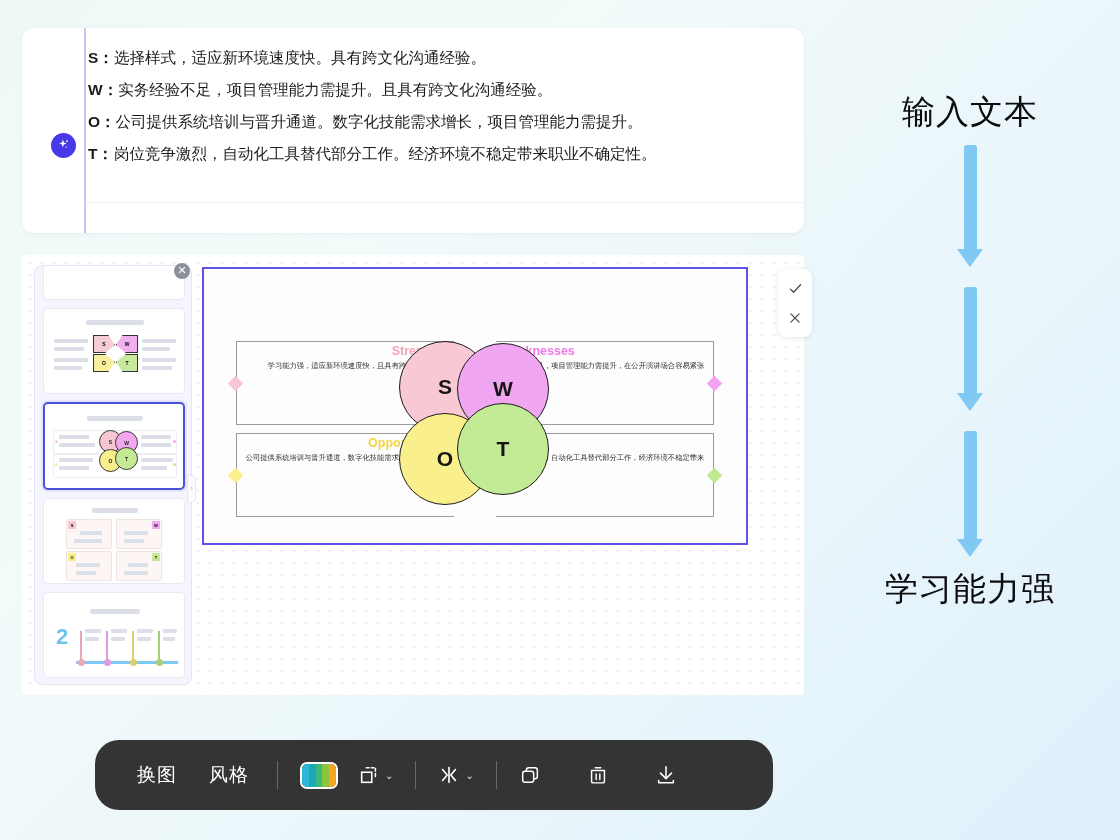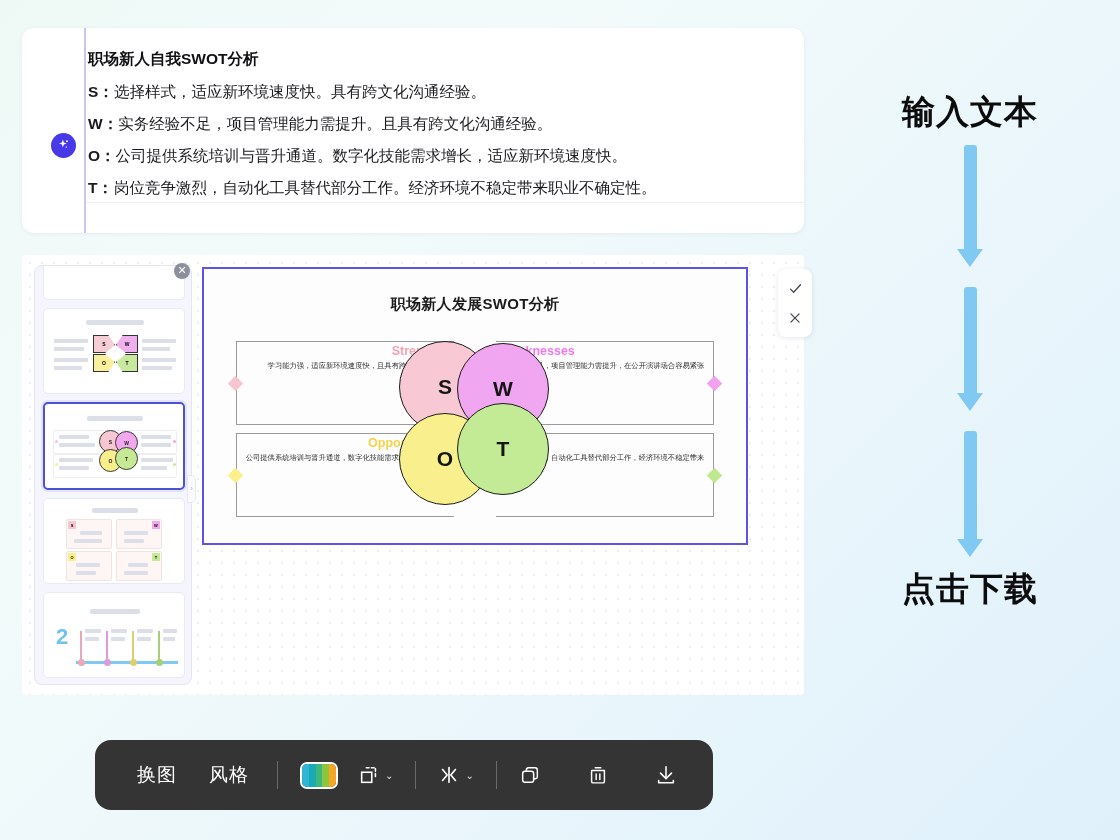--- a/index.html
+++ b/index.html
@@ -243,23 +243,23 @@
     width: 24px; height: 24px;
     display: flex; align-items: center; justify-content: center;
     color: #4a4a52;
     font-size: 14px;
   }
 
   
   #toolbar {
     position: absolute;
     left: 95px; top: 740px;
-    width: 618px; height: 70px;
+    width: 678px; height: 70px;
     background: #343434;
-    border-radius: 16px;
+    border-radius: 24px;
     display: flex;
     align-items: center;
     padding: 0 26px;
     gap: 0px;
   }
   .tb-text {
     color: #ffffff;
     font-size: 19px;
     padding: 0 16px;
     letter-spacing: 1px;
@@ -290,21 +290,21 @@
   
   #steps {
     position: absolute;
     left: 830px; top: 90px;
     width: 280px; height: 710px;
     display: flex; flex-direction: column;
     align-items: center;
   }
   .step-label {
     font-size: 33px;
-    font-weight: bold;
+    font-weight: normal;
     color: #0c0c0c;
     letter-spacing: 1px;
     white-space: nowrap;
   }
   .step-arrow {
     width: 26px;
     margin: 10px 0;
     display: flex; flex-direction: column; align-items: center;
   }
   .sa-shaft {
@@ -330,33 +330,32 @@
 
   <div id="sparkle-badge">
     <svg viewBox="0 0 24 24" fill="#ffffff" aria-hidden="true">
       <path d="M11 2.5l1.6 4.5 4.4 1.6-4.4 1.6L11 14.7l-1.6-4.5L5 8.6l4.4-1.6z"></path>
       <circle cx="17.5" cy="5" r="1.5"></circle>
       <circle cx="16.5" cy="14.5" r="1.1"></circle>
     </svg>
   </div>
 
   <div class="lines">
-    <div class="tc-title">职场新人自我SWOT分析</div>
 
     <div class="tc-row">
       <span class="tc-key">S：</span>
       <span class="tc-val">选择样式，适应新环境速度快。具有跨文化沟通经验。</span>
     </div>
     <div class="tc-row">
       <span class="tc-key">W：</span>
       <span class="tc-val">实务经验不足，项目管理能力需提升。且具有跨文化沟通经验。</span>
     </div>
     <div class="tc-row">
       <span class="tc-key">O：</span>
-      <span class="tc-val">公司提供系统培训与晋升通道。数字化技能需求增长，适应新环境速度快。</span>
+      <span class="tc-val">公司提供系统培训与晋升通道。数字化技能需求增长，项目管理能力需提升。</span>
     </div>
     <div class="tc-row">
       <span class="tc-key">T：</span>
       <span class="tc-val">岗位竞争激烈，自动化工具替代部分工作。经济环境不稳定带来职业不确定性。</span>
     </div>
   </div>
 
   <div class="inner-divider"></div>
 </div>
 
@@ -461,21 +460,20 @@
       </div>
 
     </div>
   </div>
 
   <div id="thumb-close">✕</div>
   <div id="thumb-collapse">›</div>
 
   <div id="slide-frame">
     <div id="slide">
-      <div id="slide-title">职场新人发展SWOT分析</div>
 
       <div id="swot-wrap">
 
         <div class="swot-box" id="box-s">
           <div class="swot-head left-al" style="color:#f6a3b6">Strengths</div>
           <div class="swot-body left-al">学习能力强，适应新环境速度快，且具有跨文化沟通经验</div>
         </div>
 
         <div class="swot-box" id="box-w">
           <div class="swot-head right-al" style="color:#f07ae8">Weaknesses</div>
@@ -612,15 +610,15 @@
     <div class="sa-shaft"></div>
       <div class="sa-head"></div>
   </div>
 
 
   <div class="step-arrow" id="arrow-3">
     <div class="sa-shaft"></div>
       <div class="sa-head"></div>
   </div>
 
-  <div class="step-label">点击下载</div>
+  <div class="step-label">学习能力强</div>
 
 </div>
 
 </body></html>

